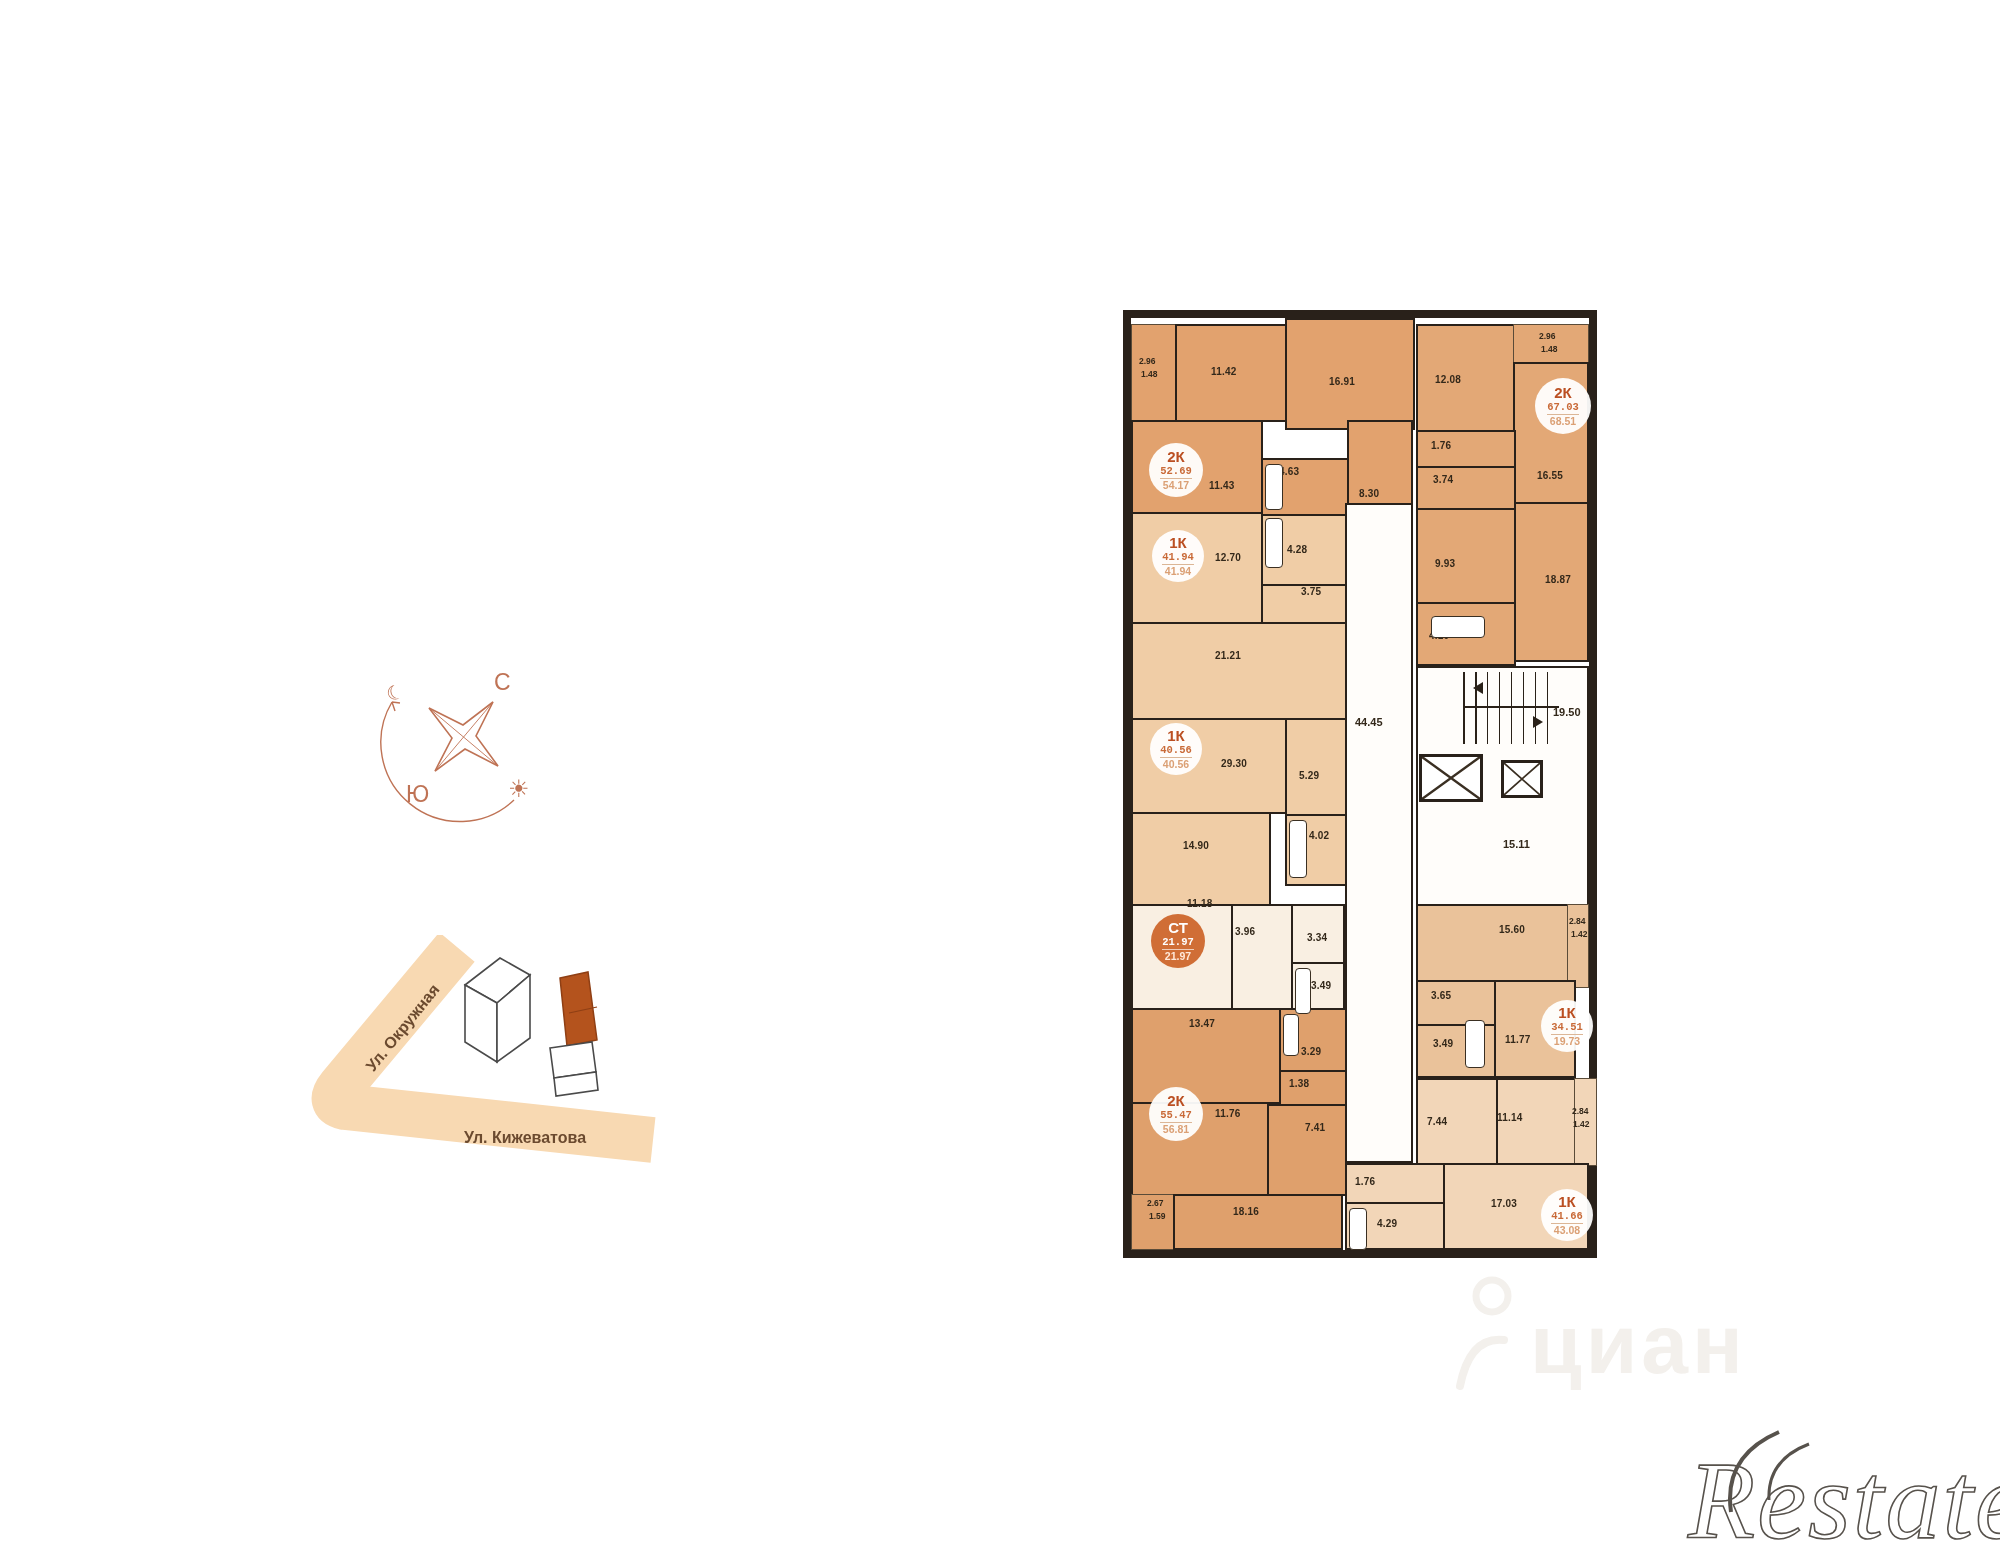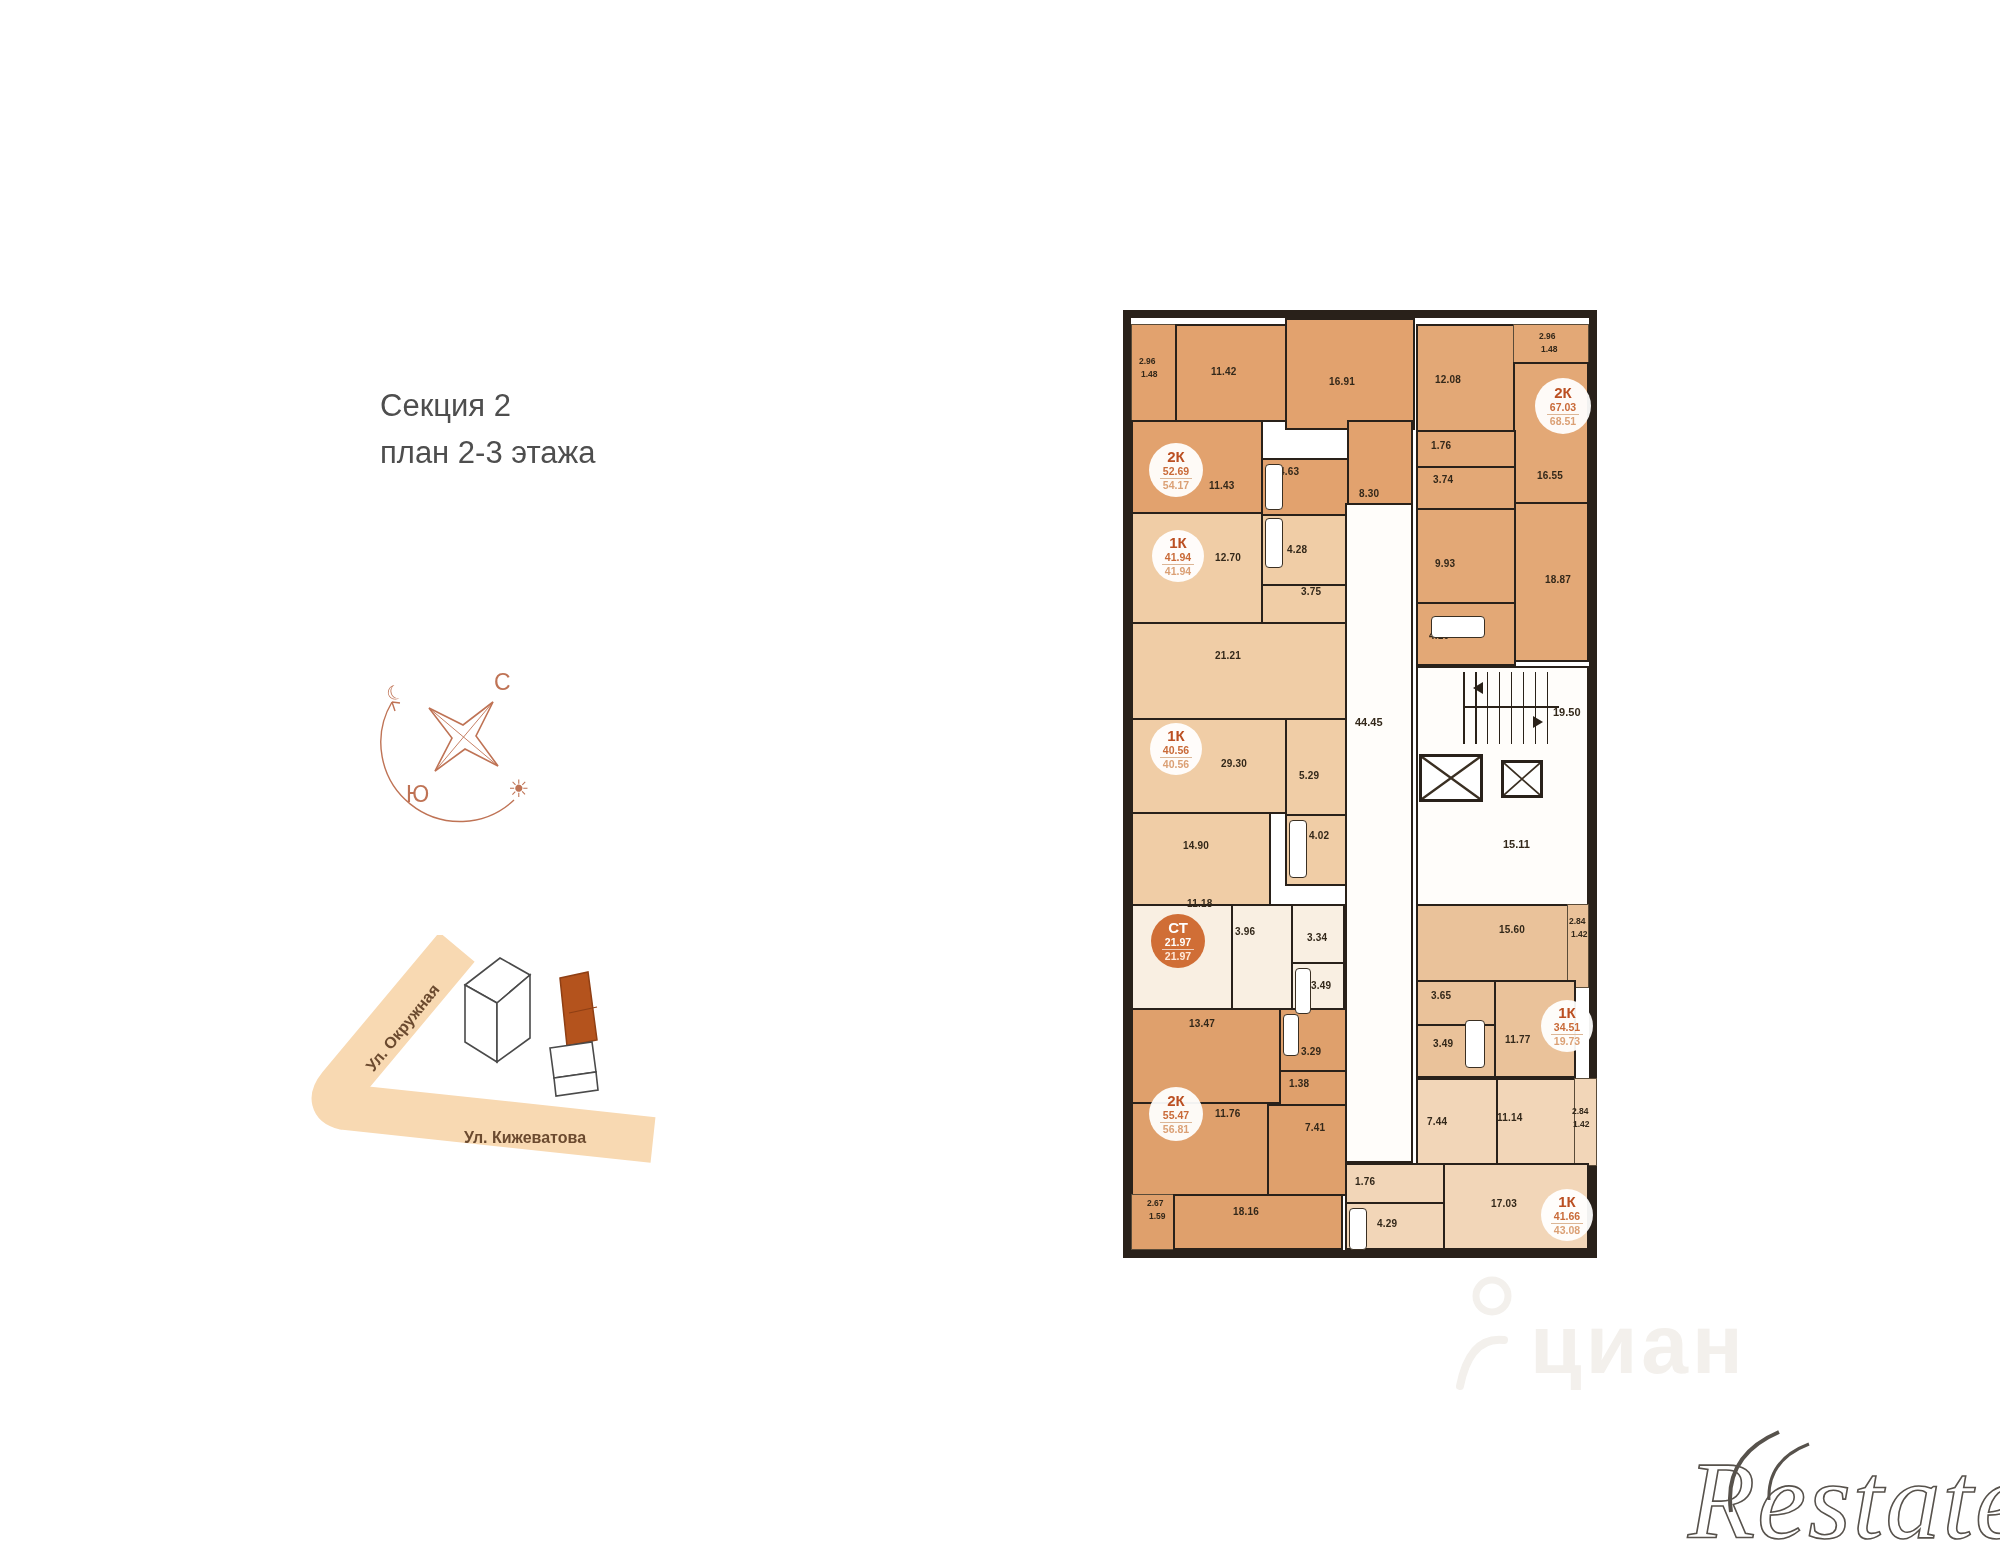--- a/index.html
+++ b/index.html
@@ -19,21 +19,21 @@
   .e{background:#dfa06c;} .f{background:#e3a876;} .g{background:#eac29a;}
   .h{background:#f2d6b8;} .w{background:#fffdfa;}
   .rl{position:absolute;font-size:10px;font-weight:bold;color:#33281a;white-space:nowrap;letter-spacing:.2px;}
   .rs{position:absolute;font-size:8.5px;font-weight:bold;color:#33281a;white-space:nowrap;}
   .rb{position:absolute;font-size:11px;font-weight:bold;color:#33281a;white-space:nowrap;}
 
   .badge{position:absolute;border-radius:50%;background:rgba(255,255,255,.94);
          display:flex;flex-direction:column;align-items:center;justify-content:center;
          text-align:center;line-height:1.05;z-index:6;}
   .badge .bt{font-size:15px;font-weight:bold;color:#bb4f22;}
-  .badge .ba1{font-size:10.5px;font-weight:bold;color:#c96a38;margin-top:1px;}
+  .badge .ba1{font-size:10.5px;font-weight:bold;color:#c96a38;margin-top:1px;font-family:Liberation Mono, monospace;}
   .badge .ba2{font-size:10.5px;font-weight:bold;color:#dba075;border-top:1px solid #dcb696;padding:1px 3px 0 3px;margin-top:1px;}
   .badge.filled{background:#d06e36;}
   .badge.filled .bt{color:#ffffff;}
   .badge.filled .ba1{color:#ffffff;}
   .badge.filled .ba2{color:#ffe9da;border-top-color:rgba(255,255,255,.65);}
 
   .tub{position:absolute;background:#fff;border:1.5px solid #3a2f22;border-radius:4px;z-index:4;}
   .stairs{position:absolute;background:
       repeating-linear-gradient(90deg,#2a2118 0 1.5px,rgba(0,0,0,0) 1.5px 12px);z-index:4;}
   .sline{position:absolute;background:#2a2118;z-index:5;}
@@ -55,24 +55,20 @@
   .wm-restate{position:absolute;left:1688px;top:1438px;font-family:"Liberation Serif","DejaVu Serif",serif;
       font-style:italic;font-size:110px;white-space:nowrap;color:rgba(255,255,255,0);
       -webkit-text-stroke:1.6px #57524c;letter-spacing:2px;z-index:9;}
   .swoosh{position:absolute;left:1723px;top:1424px;z-index:9;}
 </style>
 </head>
 <body>
 
 <div id="stage">
 
-  <div class="title">
-    <div>Секция 2</div>
-    <div>план 2-3 этажа</div>
-  </div>
 
   <div class="compass">
     <svg width="210" height="190" viewBox="0 0 210 190">
       <g stroke="#bf7355" fill="none" stroke-width="1.6">
         <path d="M 152 150 A 79 79 0 0 1 30 52" stroke-width="1.4"></path>
         <path d="M 30 52 L 38 53 M 30 52 L 33 61" stroke-width="1.4"></path>
         <polygon points="131,52 114,86 136,116 103,99 73,121 90,88 67,58 101,75" fill="#ffffff"></polygon>
         <path d="M 131 52 L 73 121 M 67 58 L 136 116" stroke-width="0.9"></path>
       </g>
       <text x="132" y="40" font-size="23" fill="#bf7355">С</text>

